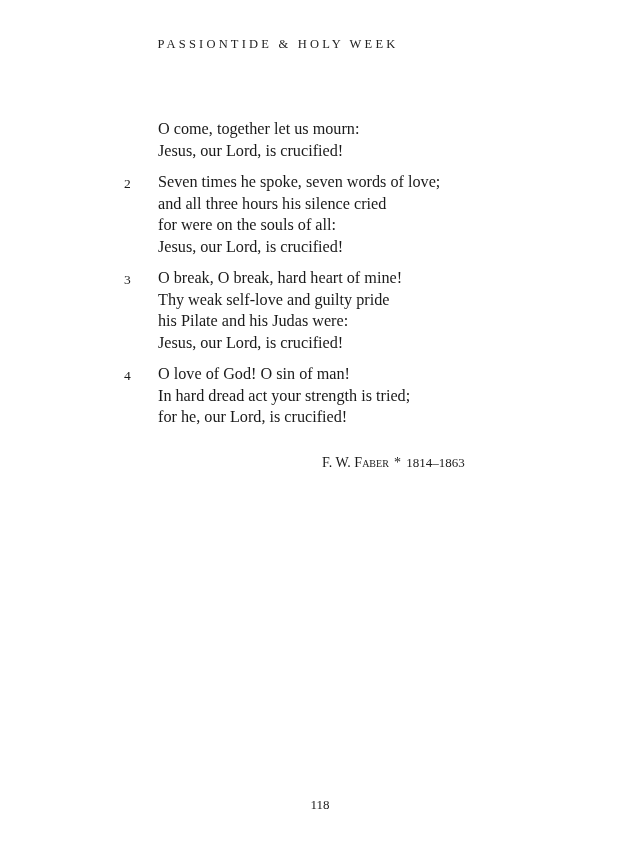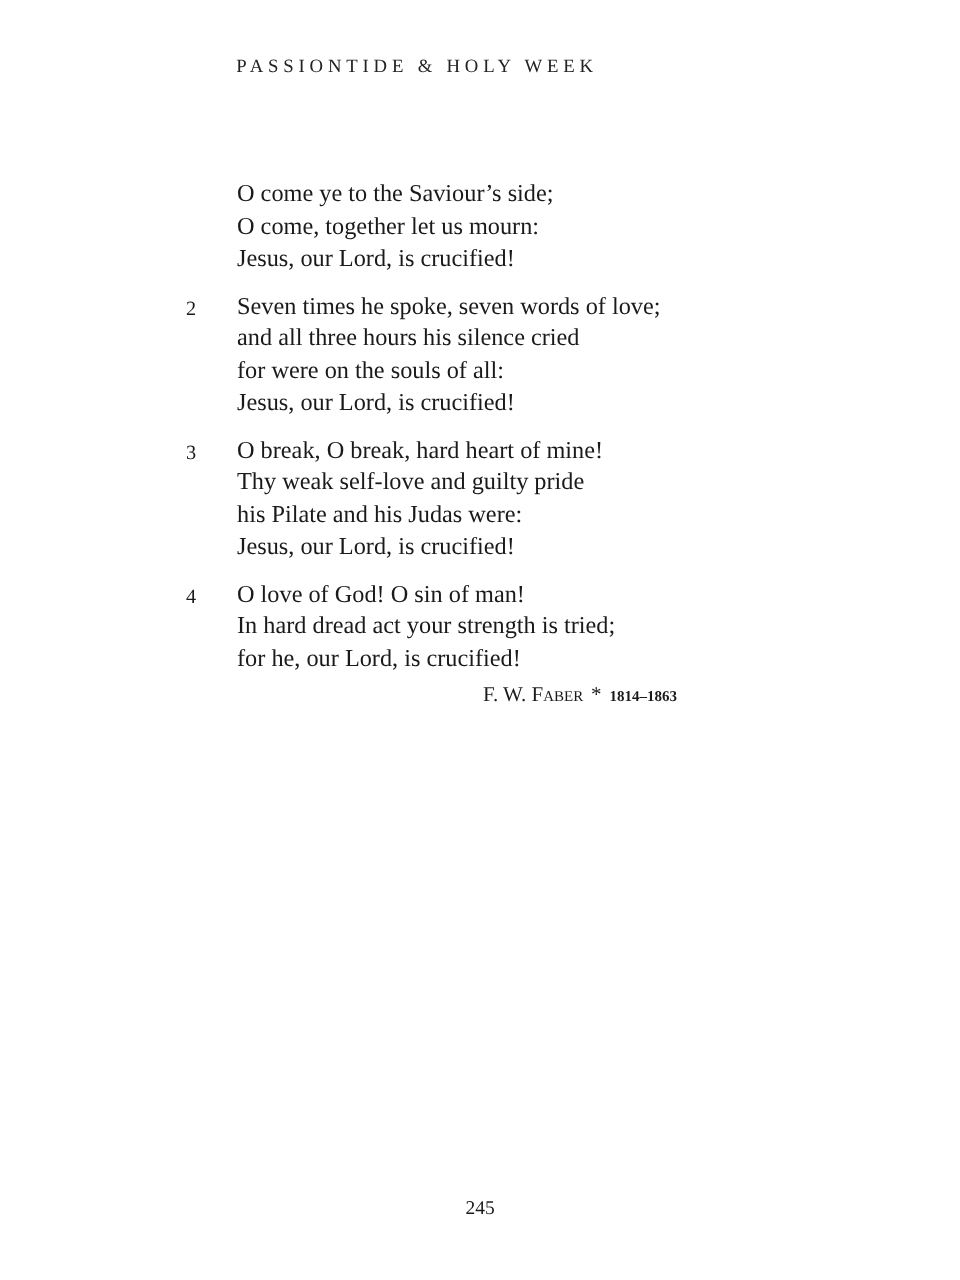--- a/index.html
+++ b/index.html
@@ -7,32 +7,31 @@
          font-family: "Liberation Serif", "DejaVu Serif", serif; color: #1a1a1a; }
   .header { position: absolute; top: 37px; left: 0; width: 556px; text-align: center;
             font-size: 12.5px; letter-spacing: 3.2px; color: #222; }
   .verses { position: absolute; left: 158px; top: 119px; }
   .verse { position: relative; margin-bottom: 10px; }
   .line { font-size: 16.2px; line-height: 21.5px; white-space: nowrap; }
   .num { position: absolute; left: -34px; top: 1px; font-size: 13.5px; line-height: 21.5px; }
   .attribution { position: absolute; top: 455px; left: 322px; font-size: 13px; white-space: nowrap; }
   .attribution .author { font-variant: small-caps; font-size: 14px; text-align: right; }
   .attribution .star { font-size: 14px; padding: 0 2px; }
-  .attribution .dates { font-size: 10px; font-weight: bold; }
+  .attribution .dates { font-size: 13px; }
   .page-number { position: absolute; top: 797px; left: 0; width: 640px; text-align: center; font-size: 13px; }
 </style>
 </head>
 <body>
 
 <div class="header">PASSIONTIDE &amp; HOLY WEEK</div>
 
 <div class="verses">
   <div class="verse">
     <span class="num"></span>
-    <div class="line">O come ye to the Saviour’s side;</div>
     <div class="line">O come, together let us mourn:</div>
     <div class="line">Jesus, our Lord, is crucified!</div>
   </div>
   <div class="verse">
     <span class="num">2</span>
     <div class="line">Seven times he spoke, seven words of love;</div>
     <div class="line">and all three hours his silence cried</div>
     <div class="line">for were on the souls of all:</div>
     <div class="line">Jesus, our Lord, is crucified!</div>
   </div>
@@ -50,13 +49,13 @@
     <div class="line">for he, our Lord, is crucified!</div>
   </div>
 </div>
 
 <div class="attribution">
   <span class="author">F. W. Faber</span>
   <span class="star">*</span>
   <span class="dates">1814–1863</span>
 </div>
 
-<div class="page-number">245</div>
+<div class="page-number">118</div>
 
 </body></html>

